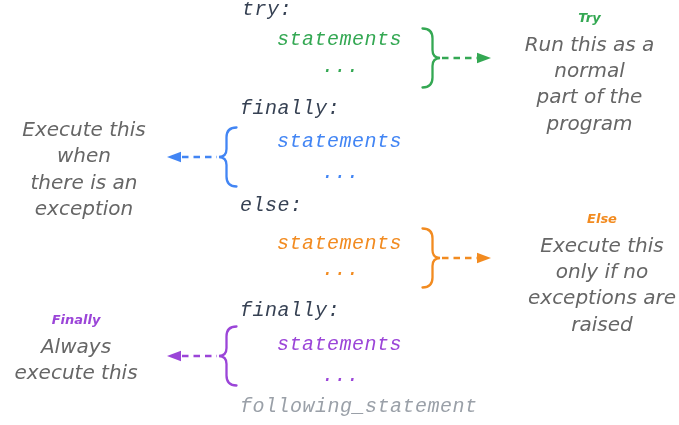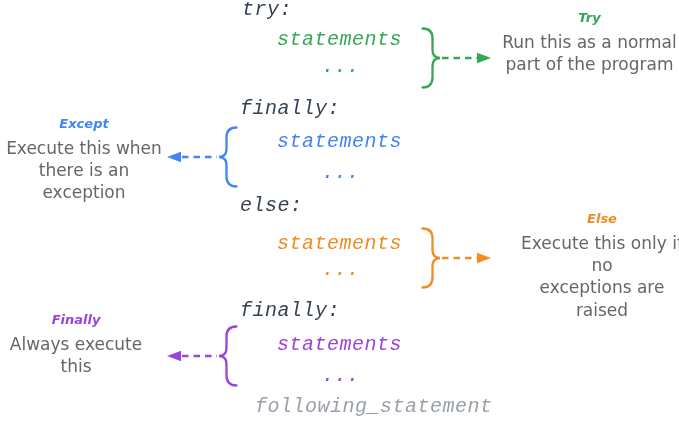--- a/index.html
+++ b/index.html
@@ -17,36 +17,37 @@
     font-size:20px;
     line-height:1;
     letter-spacing:0.5px;
     white-space:pre;
   }
   .kw{color:var(--code-keyword);}
   .c-green{color:var(--try-green);}
   .c-blue{color:var(--except-blue);}
   .c-orange{color:var(--else-orange);}
   .c-purple{color:var(--finally-purple);}
-  .c-gray{color:var(--code-following);margin-left:15px;}
+  .c-gray{color:var(--code-following);}
   .ann{
     position:absolute;
     text-align:center;
   }
   .ann .label{
     font-family:"DejaVu Sans","Liberation Sans",sans-serif;
     font-style:italic;
     font-weight:bold;
     font-size:13px;
     line-height:1.2;
     margin-bottom:5px;
   }
   .ann .desc{
     font-family:"DejaVu Sans","Liberation Sans",sans-serif;
-    font-size:17px;
+    font-style:italic;
+    font-size:20px;
     color:var(--description-text);
     line-height:1.32;
   }
   .connector{position:absolute;}
   .connector svg{display:block;}
 </style>
 </head>
 <body>
 
 <div class="code kw" style="left:242px;top:0px;">try:</div>
@@ -99,21 +100,20 @@
   </svg>
 </div>
 
 <div class="ann" style="left:502px;top:10px;width:175px;">
   <div class="label c-green">Try</div>
   <div class="desc">Run this as a normal</div>
   <div class="desc">part of the program</div>
 </div>
 
 <div class="ann" style="left:0px;top:116px;width:168px;">
-  <div class="label c-blue">Except</div>
   <div class="desc">Execute this when</div>
   <div class="desc">there is an exception</div>
 </div>
 
 <div class="ann" style="left:516px;top:211px;width:172px;">
   <div class="label c-orange">Else</div>
   <div class="desc">Execute this only if no</div>
   <div class="desc">exceptions are raised</div>
 </div>
 

